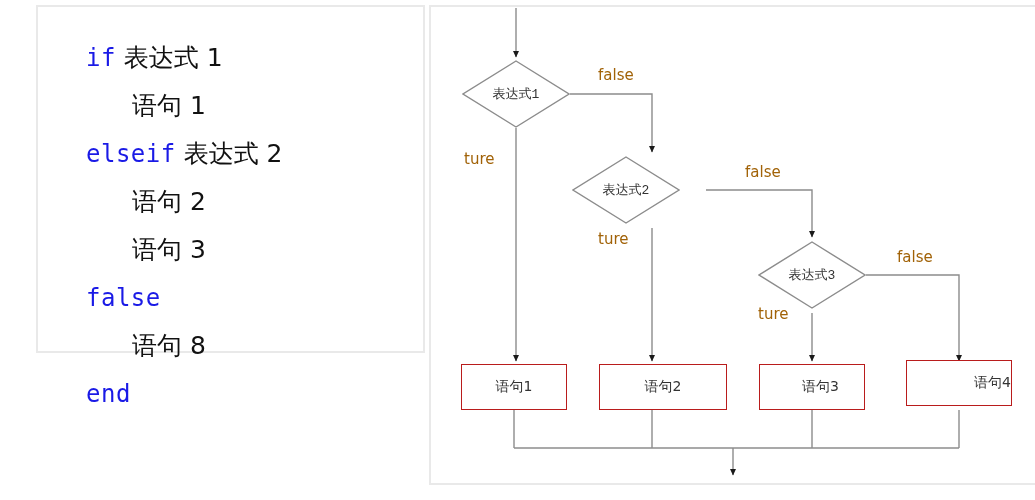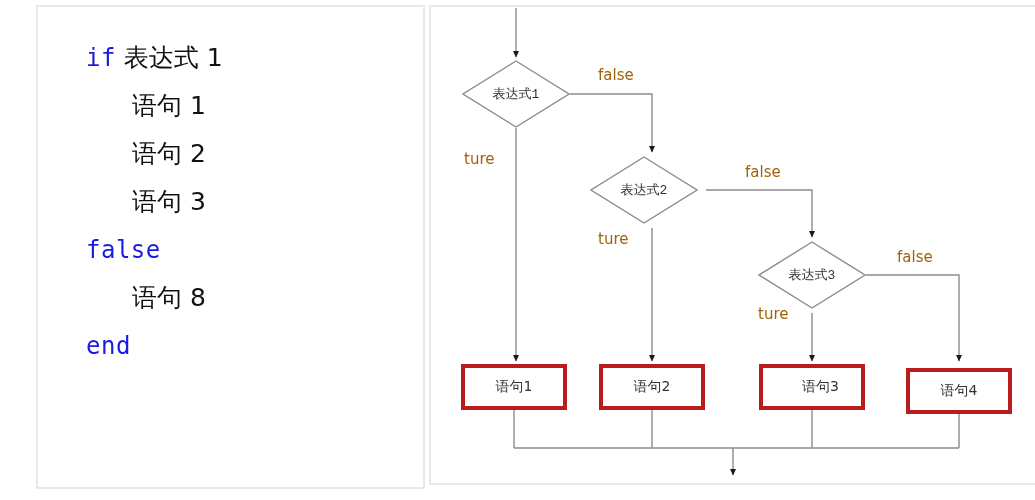--- a/index.html
+++ b/index.html
@@ -19,21 +19,21 @@
   
   .panel {
     position: absolute;
     background: #ffffff;
     box-sizing: border-box;
   }
   #code-panel {
     left: 36px;
     top: 5px;
     width: 389px;
-    height: 484px;
+    height: 348px;
     border: 2px solid #e9e9e9;
   }
   #flow-panel {
     left: 429px;
     top: 5px;
     width: 606px;
     height: 480px;
     border-top: 2px solid #e9e9e9;
     border-left: 2px solid #e9e9e9;
     border-bottom: 2px solid #e9e9e9;
@@ -95,21 +95,21 @@
   .diamond .dia-label {
     position: relative;
     z-index: 2;
     font-family: Liberation Mono, monospace;
     font-size: 13px;
     color: #333333;
     white-space: nowrap;
   }
   
   .procbox {
-    border: 4px solid #b91c1c;
+    border: 1px solid #b91c1c;
     background: #ffffff;
     display: flex;
     align-items: center;
     justify-content: center;
   }
   .procbox .box-label {
     font-family: "DejaVu Sans", "Liberation Sans", sans-serif;
     font-size: 14px;
     color: #333333;
     white-space: nowrap;
@@ -128,20 +128,21 @@
 
 <div id="root">
 
   <div class="panel" id="code-panel">
     <div id="code-listing">
 
       <div class="code-line"><span class="kw">if</span><span class="cn"> 表达式 1</span></div>
 
       <div class="code-line indented"><span class="kw"></span><span class="cn">语句 1</span></div>
 
+      <div class="code-line"><span class="kw">elseif</span><span class="cn"> 表达式 2</span></div>
 
       <div class="code-line indented"><span class="kw"></span><span class="cn">语句 2</span></div>
 
 
       <div class="code-line indented"><span class="kw"></span><span class="cn">语句 3</span></div>
 
       <div class="code-line"><span class="kw">false</span><span class="cn"></span></div>
 
       <div class="code-line indented"><span class="kw"></span><span class="cn">语句 8</span></div>
 
@@ -185,47 +186,47 @@
     </g>
   </svg>
 
   <div class="node diamond" style="left:462px; top:60px; width:108px; height:68px;">
     <svg class="dia-shape" viewBox="0 0 108 68" preserveAspectRatio="none">
       <polygon points="54,1 107,34 54,67 1,34" fill="#ffffff" stroke="#8c8c8c" stroke-width="1.4"></polygon>
     </svg>
     <span class="dia-label">表达式1</span>
   </div>
 
-  <div class="node diamond" style="left:590px; top:156px; width:108px; height:68px;">
+  <div class="node diamond" style="left:572px; top:156px; width:108px; height:68px;">
     <svg class="dia-shape" viewBox="0 0 108 68" preserveAspectRatio="none">
       <polygon points="54,1 107,34 54,67 1,34" fill="#ffffff" stroke="#8c8c8c" stroke-width="1.4"></polygon>
     </svg>
     <span class="dia-label">表达式2</span>
   </div>
 
   <div class="node diamond" style="left:758px; top:241px; width:108px; height:68px;">
     <svg class="dia-shape" viewBox="0 0 108 68" preserveAspectRatio="none">
       <polygon points="54,1 107,34 54,67 1,34" fill="#ffffff" stroke="#8c8c8c" stroke-width="1.4"></polygon>
     </svg>
     <span class="dia-label">表达式3</span>
   </div>
 
   <div class="node procbox" style="left:461px; top:364px; width:106px; height:46px;">
     <span class="box-label">语句1</span>
   </div>
 
-  <div class="node procbox" style="left:599px; top:364px; width:106px; height:46px;">
+  <div class="node procbox" style="left:599px; top:364px; width:128px; height:46px;">
     <span class="box-label">语句2</span>
   </div>
 
   <div class="node procbox" style="left:759px; top:364px; width:106px; height:46px;padding-left:17px;">
     <span class="box-label">语句3</span>
   </div>
 
-  <div class="node procbox" style="left:906px; top:368px; width:106px; height:46px;">
+  <div class="node procbox" style="left:906px; top:360px; width:106px; height:46px;justify-content:flex-end;">
     <span class="box-label">语句4</span>
   </div>
 
   <span class="edge-label" style="left:598px; top:66px;">false</span>
   <span class="edge-label" style="left:464px; top:150px;">ture</span>
 
   <span class="edge-label" style="left:745px; top:163px;">false</span>
   <span class="edge-label" style="left:598px; top:230px;">ture</span>
 
   <span class="edge-label" style="left:897px; top:248px;">false</span>

